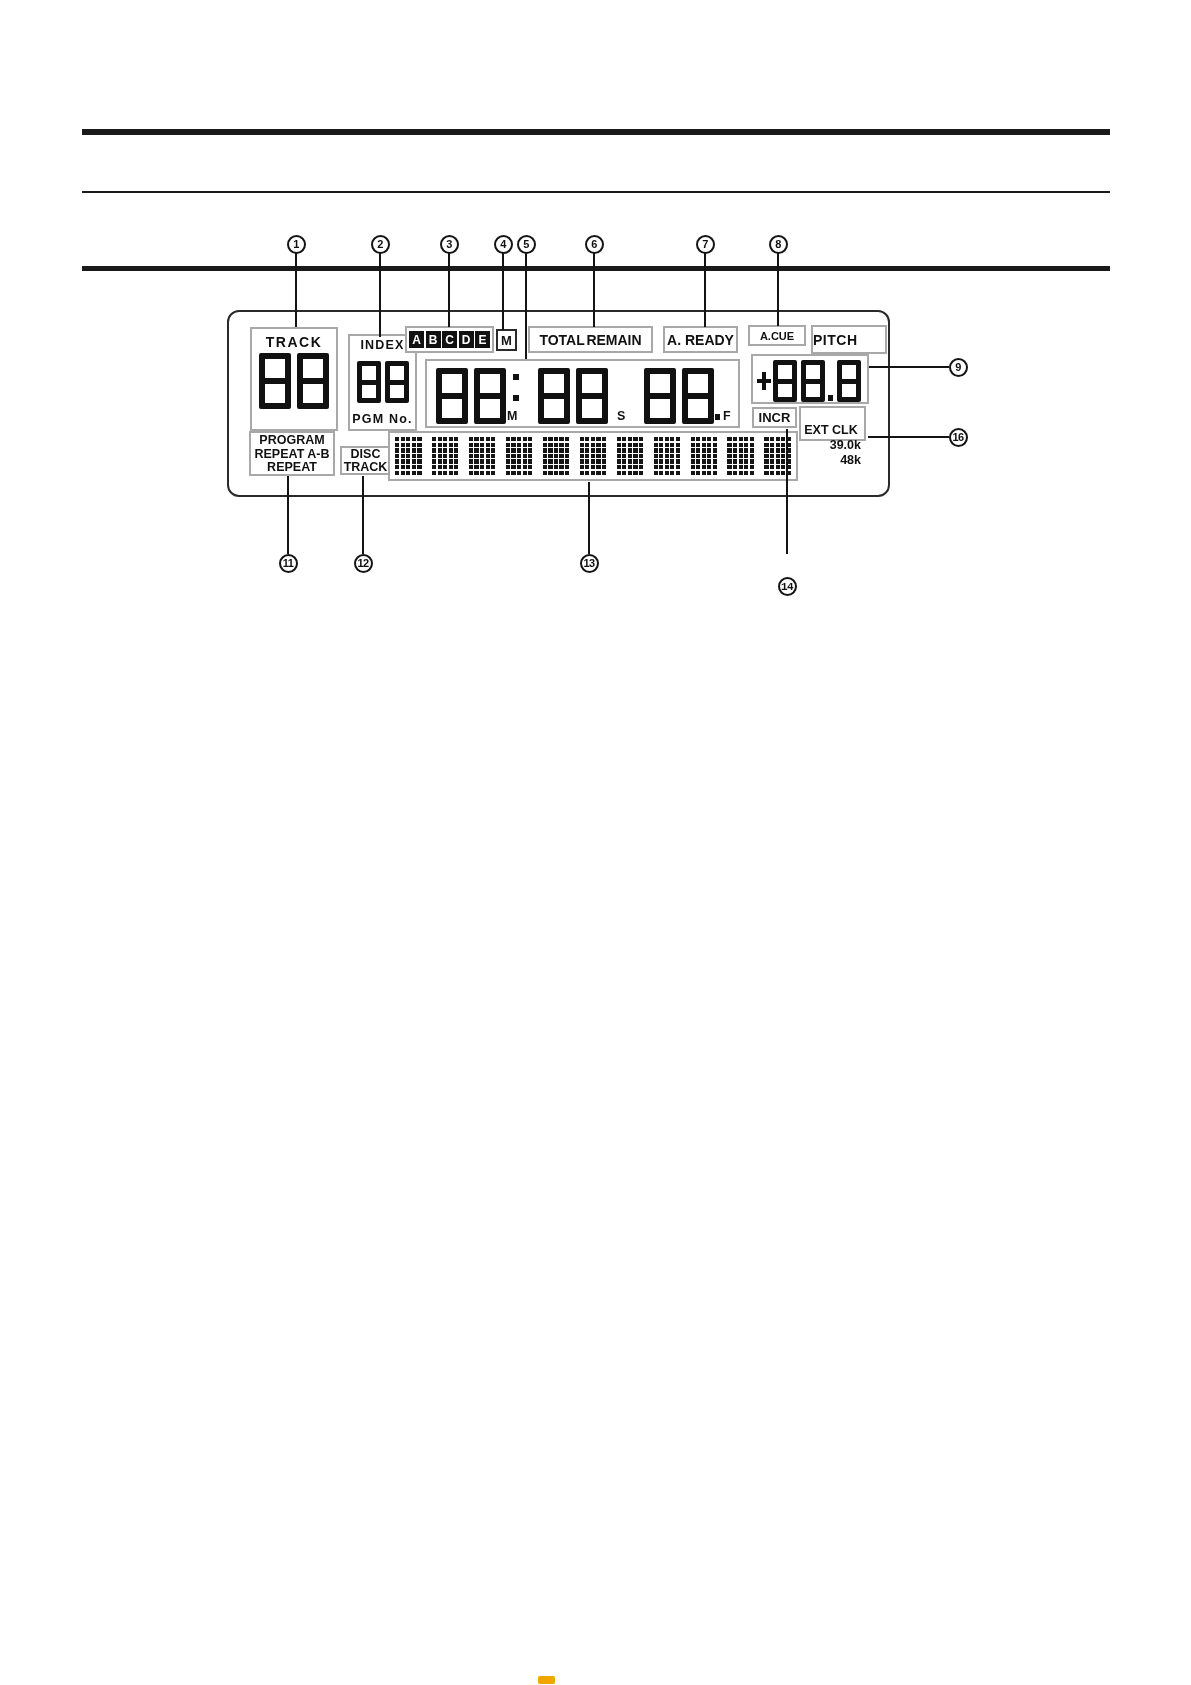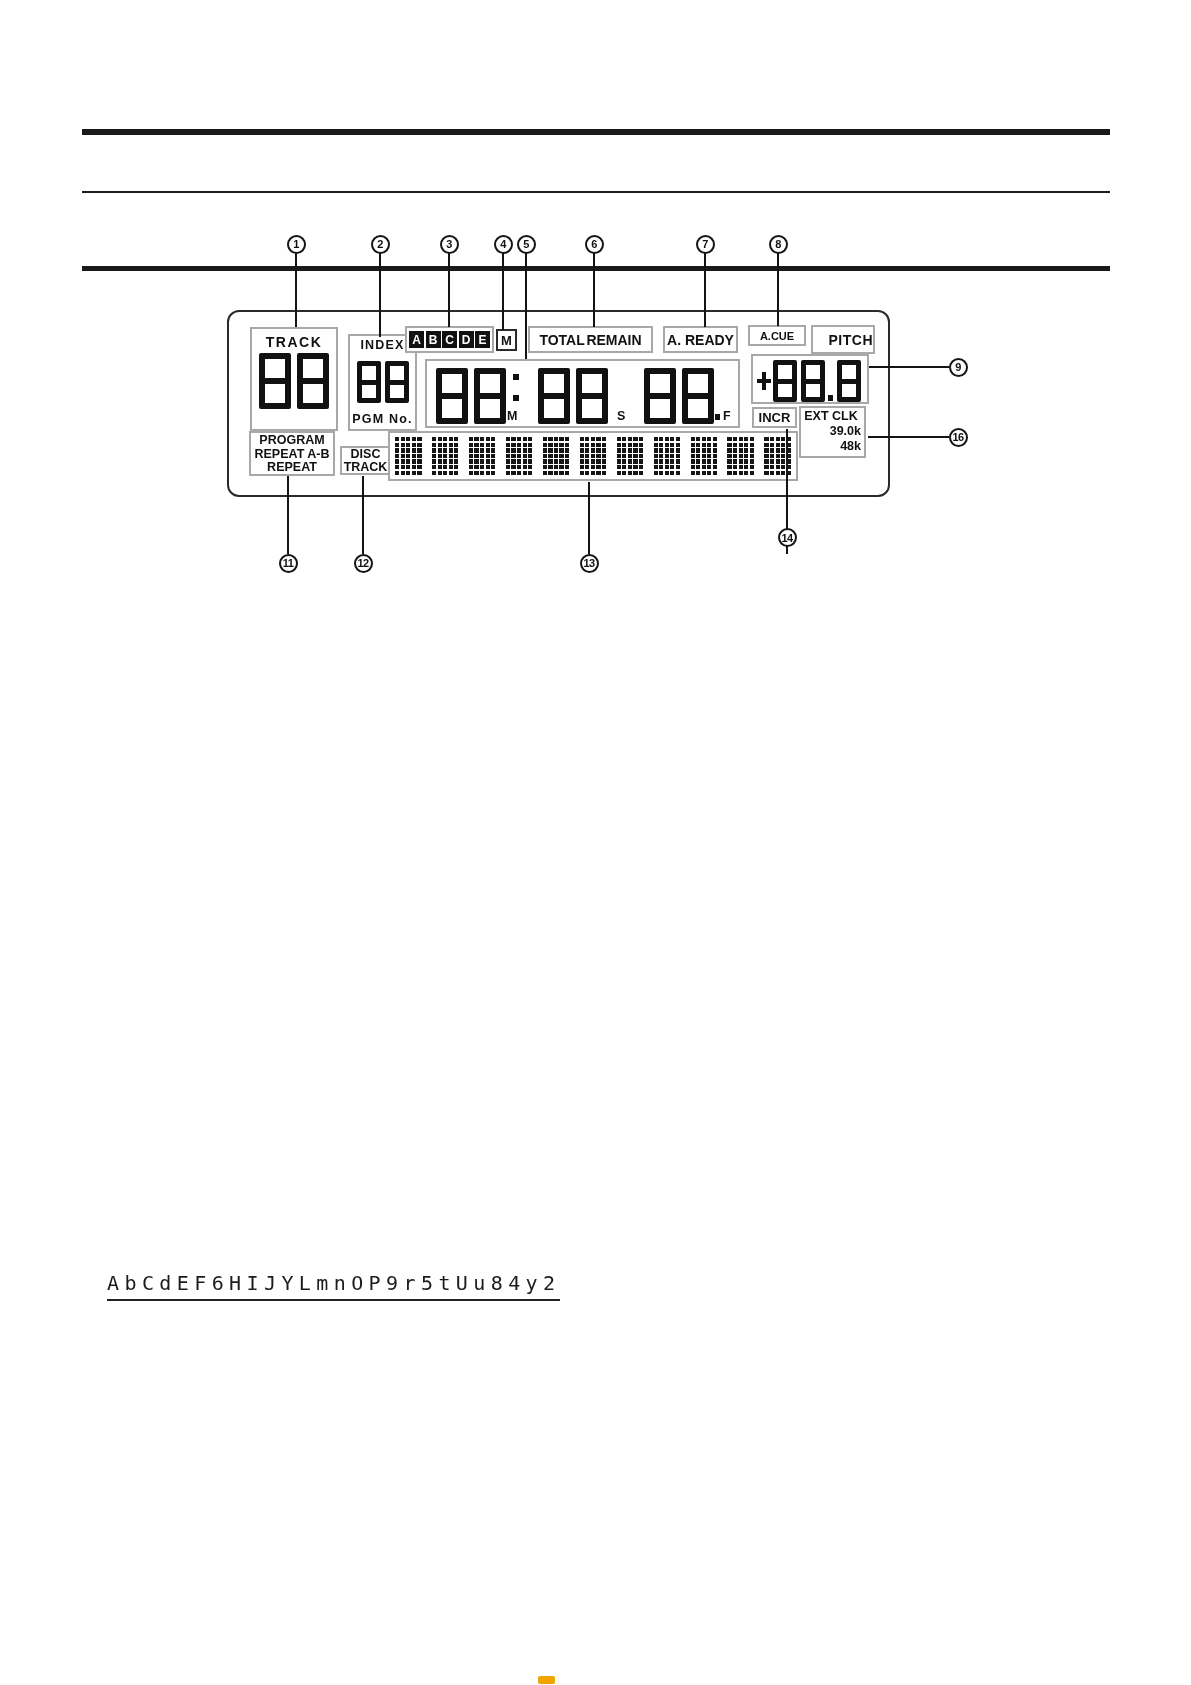--- a/index.html
+++ b/index.html
@@ -57,21 +57,21 @@
             display:flex;align-items:center;justify-content:center}
   .m-box{left:496px;top:329px;width:21px;height:22px;border-color:#2a2a2a;display:flex;
          align-items:center;justify-content:center;font-weight:bold;font-size:13px}
 
   .total-box{left:528px;top:326px;width:125px;height:27px;display:flex;align-items:center;justify-content:center}
   .total-box .lbl{font-size:14px;word-spacing:-2px}
   .aready-box{left:663px;top:326px;width:75px;height:27px;display:flex;align-items:center;justify-content:center}
   .aready-box .lbl{font-size:14px}
   .acue-box{left:748px;top:325px;width:58px;height:21px;display:flex;align-items:center;justify-content:center}
   .acue-box .lbl{font-size:11px}
-  .pitchlbl-box{left:811px;top:325px;width:64px;height:29px;display:flex;align-items:center;justify-content:flex-end}
+  .pitchlbl-box{left:811px;top:325px;width:76px;height:29px;display:flex;align-items:center;justify-content:flex-start}
   .pitchlbl-box .lbl{font-size:14px;letter-spacing:0.5px}
 
   
   .pitchdisp-box{left:751px;top:354px;width:118px;height:50px}
   .pitchdisp-box .digits{position:absolute;left:18px;top:4px}
   .plus{position:absolute;left:4px;top:16px;width:14px;height:18px}
   .plus .ph{position:absolute;left:0;top:7px;width:14px;height:4px;background:#111}
   .plus .pv{position:absolute;left:5px;top:0;width:4px;height:18px;background:#111}
 
   
@@ -80,21 +80,21 @@
   .unit{position:absolute;bottom:3px;font-weight:bold;font-size:12.5px}
   .dcolon{position:absolute;left:86px;top:13px;width:6px;height:28px}
   .dcolon::before,.dcolon::after{content:"";position:absolute;left:0;width:6px;height:6px;background:#111}
   .dcolon::before{top:0}
   .dcolon::after{top:21px}
   .fdot{position:absolute;left:288px;top:53px;width:5px;height:6px;background:#111}
 
   
   .incr-box{left:752px;top:407px;width:45px;height:21px;display:flex;align-items:center;justify-content:center}
   .incr-box .lbl{font-size:13px}
-  .extclk-box{left:799px;top:406px;width:67px;height:52px;padding:1px 3px 0 0}
+  .extclk-box{left:799px;top:406px;width:67px;height:35px;padding:15px 3px 0 0}
   .extclk-box .lbl{font-size:12.5px;line-height:15px}
   .extclk-box .rate{font-size:12.5px;line-height:15px;font-weight:bold;text-align:right}
 
   
   .matrix-box{left:388px;top:431px;width:410px;height:50px}
   .matrix-inner{display:flex;justify-content:space-between;align-items:center;height:100%;padding:0 5px}
   .mx-cell{display:grid;grid-template-columns:repeat(5,4.2px);grid-auto-rows:4.3px;column-gap:1.4px;row-gap:1.3px}
   .mx-cell i{display:block;background:#151515}
 
   
@@ -691,20 +691,19 @@
       <div class="co-circle" style="left: 948.5px; top: 357.5px;">9</div>
       <div class="co-line" style="left: 868px; top: 436px; width: 81px; height: 2px;"></div>
       <div class="co-circle" style="left: 948.5px; top: 427.5px;">16</div>
       <div class="co-line" style="left: 287px; top: 476px; height: 78px;"></div>
       <div class="co-circle" style="left: 278.5px; top: 553.5px;">11</div>
       <div class="co-line" style="left: 362px; top: 476px; height: 78px;"></div>
       <div class="co-circle" style="left: 353.5px; top: 553.5px;">12</div>
       <div class="co-line" style="left: 588px; top: 482px; height: 72px;"></div>
       <div class="co-circle" style="left: 579.5px; top: 553.5px;">13</div>
       <div class="co-line" style="left: 786px; top: 429px; height: 125px;"></div>
-      <div class="co-circle" style="left: 777.5px; top: 528px;">14</div>
+      <div class="co-circle" style="left: 777.5px; top: 577px; font-family: Liberation Mono, monospace;">14</div>
     </div>
 
-  <div class="alpha2">AbCdEF6HIJYLmnOP9r5tUu84y2</div>
 
   <div class="mark"></div>
 
 </div>
 
 </body></html>

